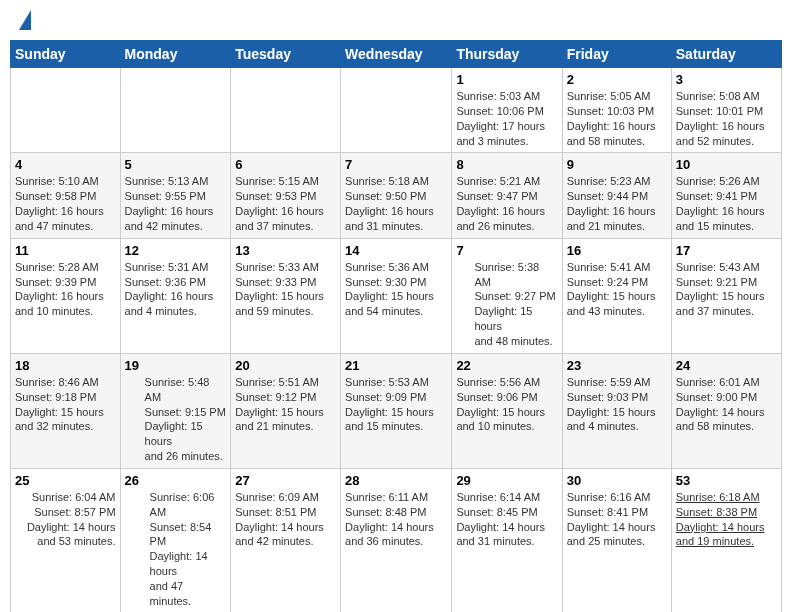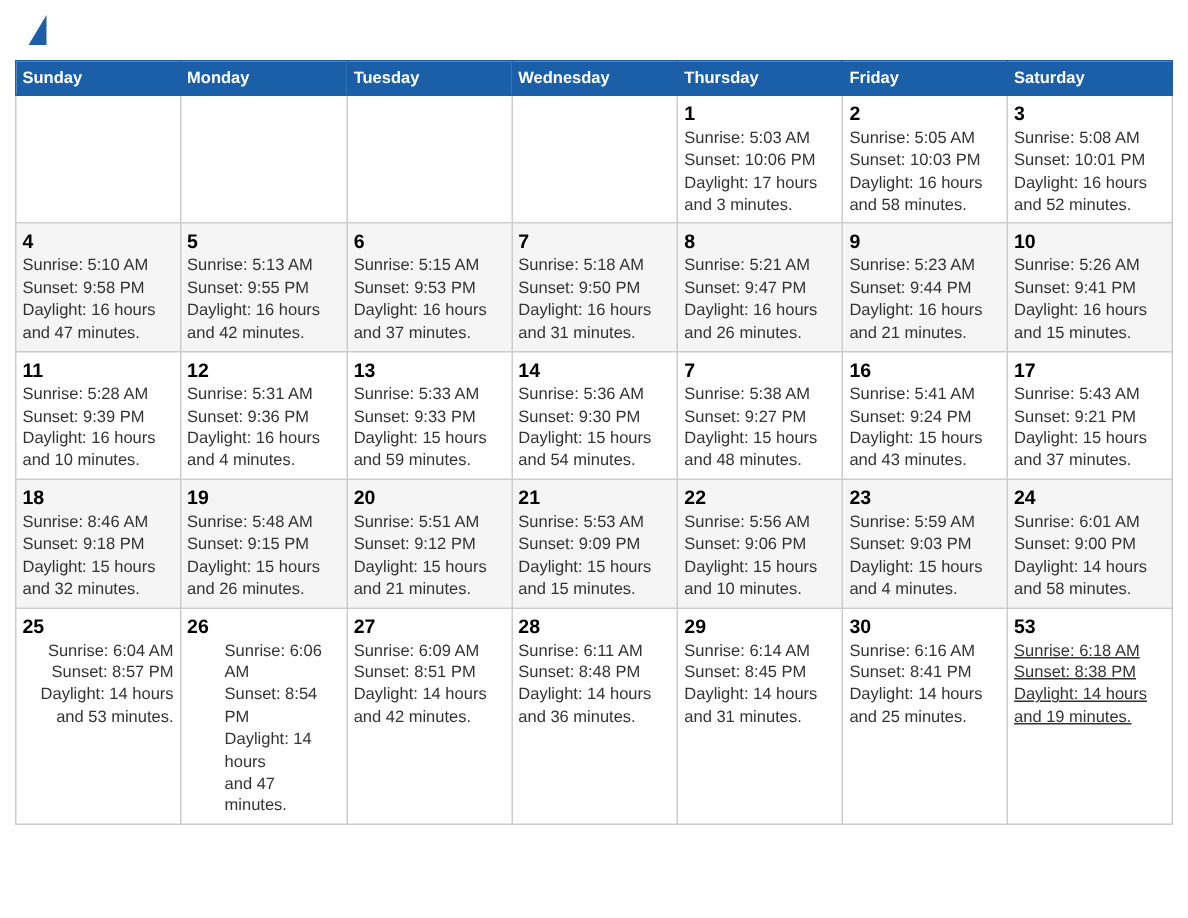--- a/index.html
+++ b/index.html
@@ -53,21 +53,21 @@
     table {
       width: 100%;
       border-collapse: collapse;
       font-size: 11px;
     }
     thead tr th {
       background-color: #1a5fa8;
       color: white;
       padding: 5px 4px;
       text-align: left;
-      font-size: 11px;
+      font-size: 14px;
       font-weight: bold;
       border: 1px solid #1a5fa8;
     }
     tbody tr td {
       border: 1px solid #ccc;
       vertical-align: top;
       padding: 4px;
       width: 113px;
       min-height: 80px;
       background: #fff;
@@ -226,21 +226,21 @@
         </td>
         <td>
           <span class="day-num">14</span>
           <div class="day-detail" style="white-space: pre-line;">Sunrise: 5:36 AM
 Sunset: 9:30 PM
 Daylight: 15 hours
 and 54 minutes.</div>
         </td>
         <td>
           <span class="day-num">7</span>
-          <div class="day-detail" style="white-space: pre-line;">Sunrise: 5:38 AM
+          <div class="day-detail" style="white-space: pre-line; margin-left: 18px;">Sunrise: 5:38 AM
 Sunset: 9:27 PM
 Daylight: 15 hours
 and 48 minutes.</div>
         </td>
         <td>
           <span class="day-num">16</span>
           <div class="day-detail" style="white-space: pre-line;">Sunrise: 5:41 AM
 Sunset: 9:24 PM
 Daylight: 15 hours
 and 43 minutes.</div>
@@ -256,21 +256,21 @@
       <tr>
         <td>
           <span class="day-num">18</span>
           <div class="day-detail" style="white-space: pre-line;">Sunrise: 8:46 AM
 Sunset: 9:18 PM
 Daylight: 15 hours
 and 32 minutes.</div>
         </td>
         <td>
           <span class="day-num">19</span>
-          <div class="day-detail" style="white-space: pre-line;">Sunrise: 5:48 AM
+          <div class="day-detail" style="white-space: pre-line; margin-left: 20px;">Sunrise: 5:48 AM
 Sunset: 9:15 PM
 Daylight: 15 hours
 and 26 minutes.</div>
         </td>
         <td>
           <span class="day-num">20</span>
           <div class="day-detail" style="white-space: pre-line;">Sunrise: 5:51 AM
 Sunset: 9:12 PM
 Daylight: 15 hours
 and 21 minutes.</div>

